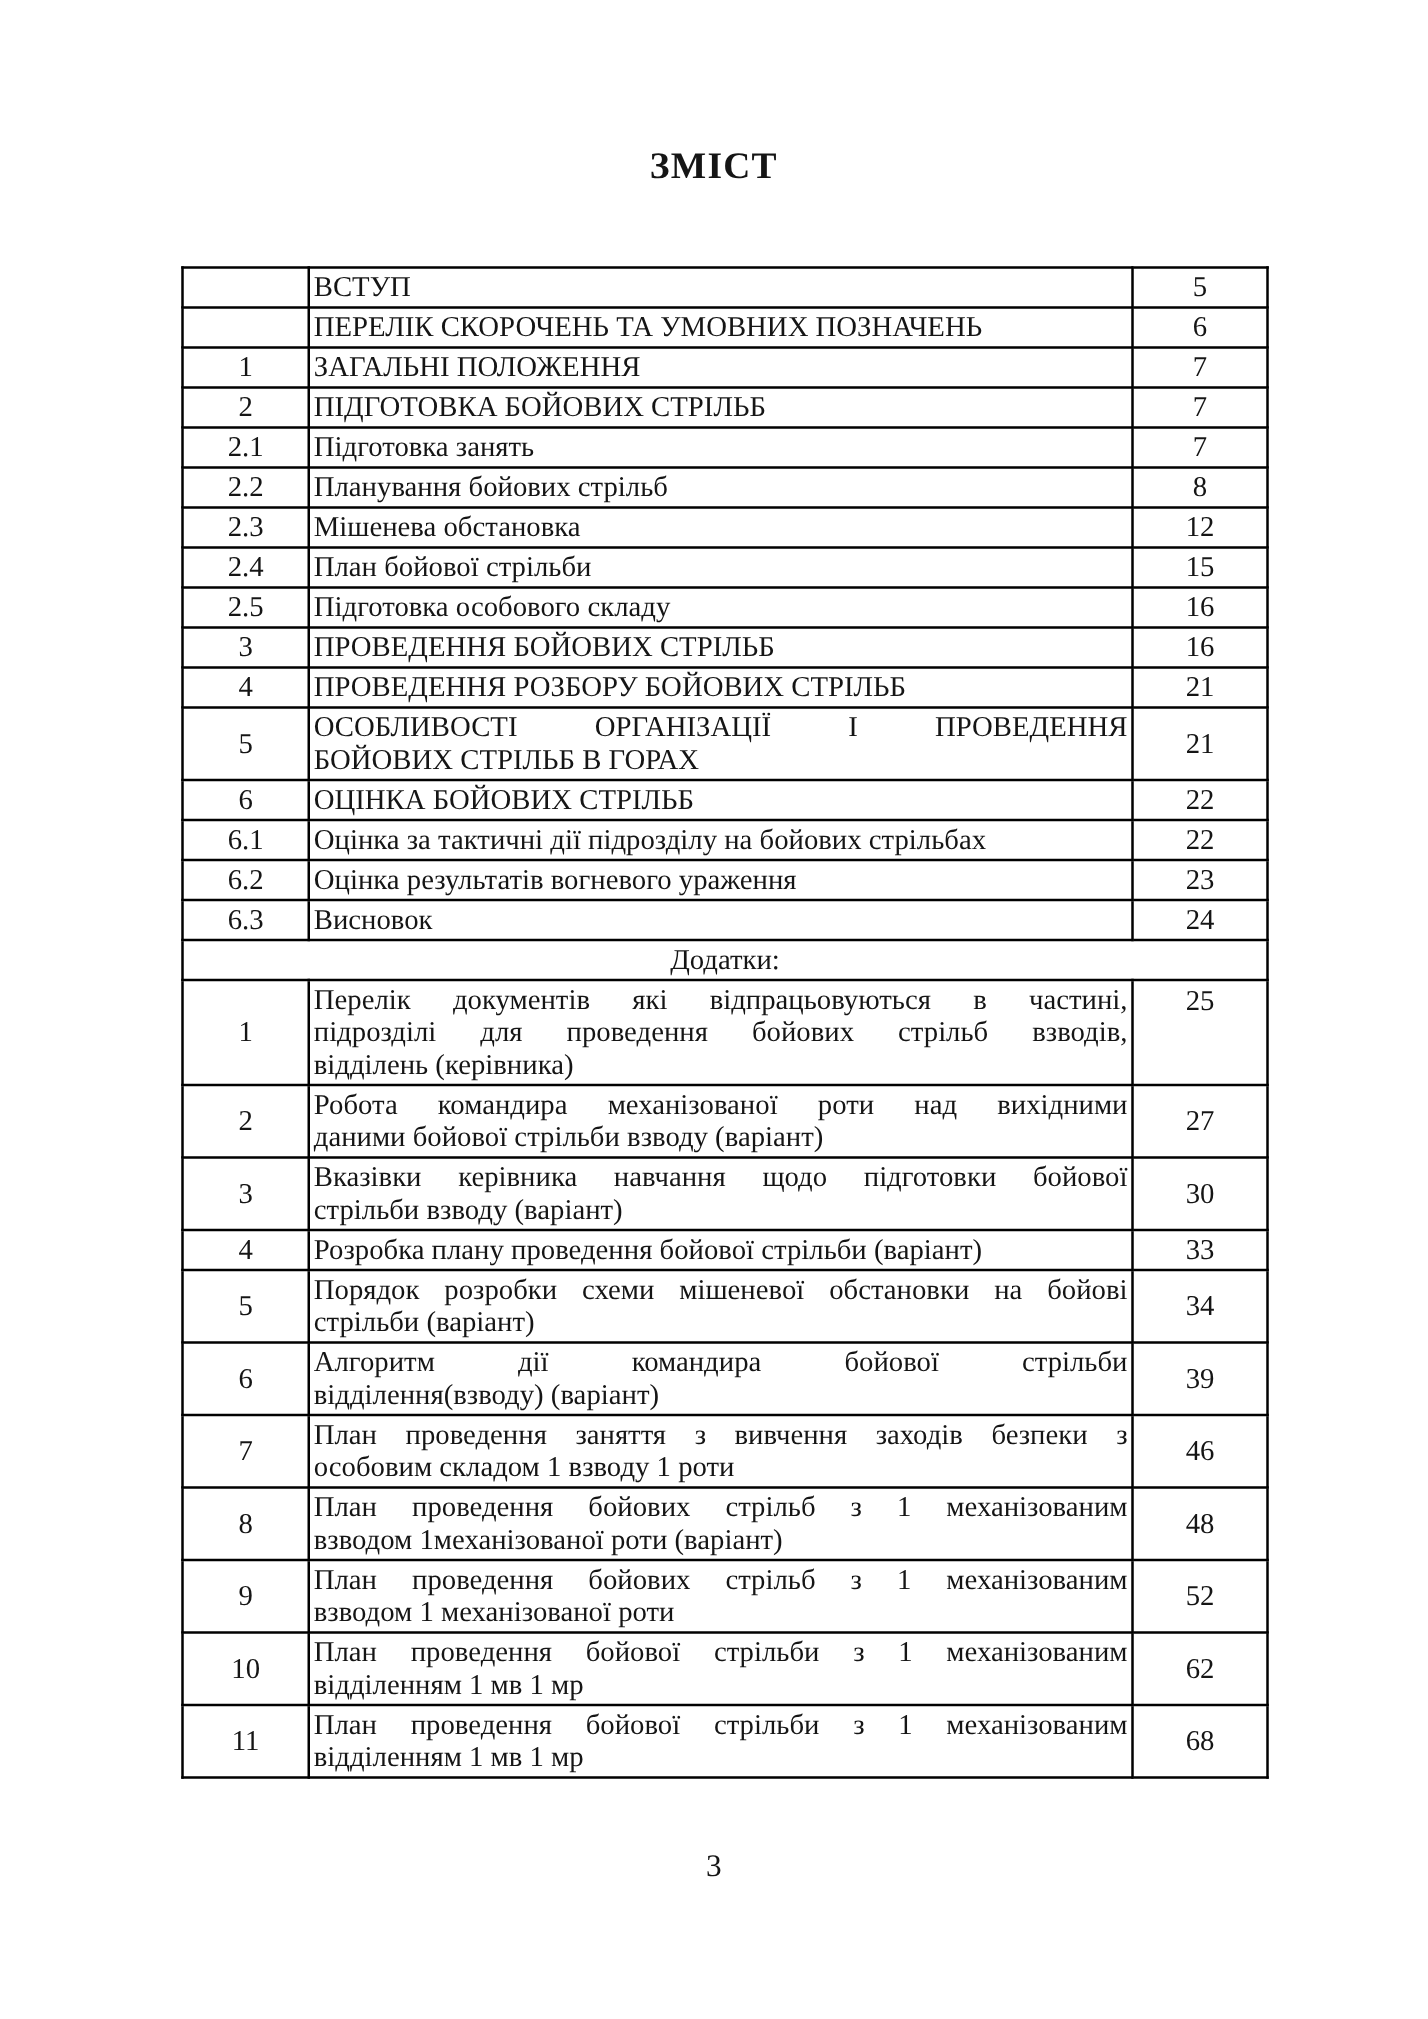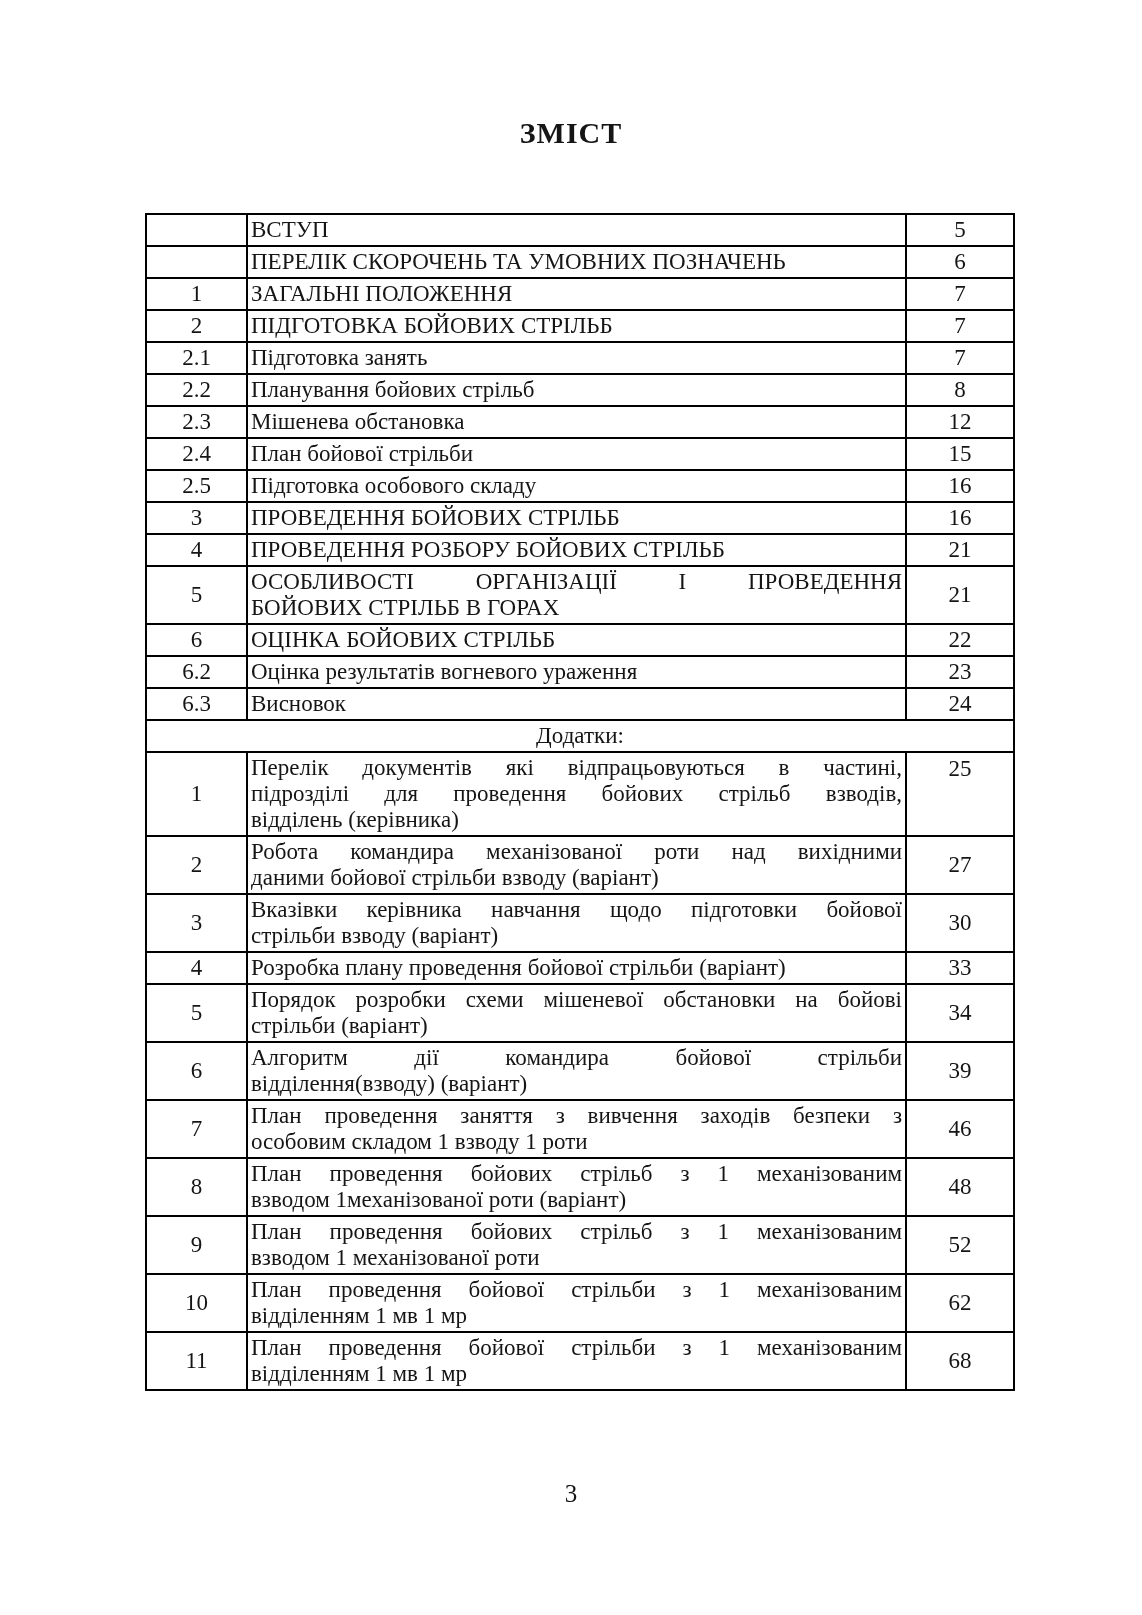--- a/index.html
+++ b/index.html
@@ -162,20 +162,27 @@
           <td class="page-cell">21</td>
         </tr>
         <tr>
           <td class="num-cell">6</td>
           <td class="title-cell">
             <div class="tline last">ОЦІНКА БОЙОВИХ СТРІЛЬБ</div>
           </td>
           <td class="page-cell">22</td>
         </tr>
         <tr>
+          <td class="num-cell">6.1</td>
+          <td class="title-cell">
+            <div class="tline last">Оцінка за тактичні дії підрозділу на бойових стрільбах</div>
+          </td>
+          <td class="page-cell">22</td>
+        </tr>
+        <tr>
           <td class="num-cell">6.2</td>
           <td class="title-cell">
             <div class="tline last">Оцінка результатів вогневого ураження</div>
           </td>
           <td class="page-cell">23</td>
         </tr>
         <tr>
           <td class="num-cell">6.3</td>
           <td class="title-cell">
             <div class="tline last">Висновок</div>

